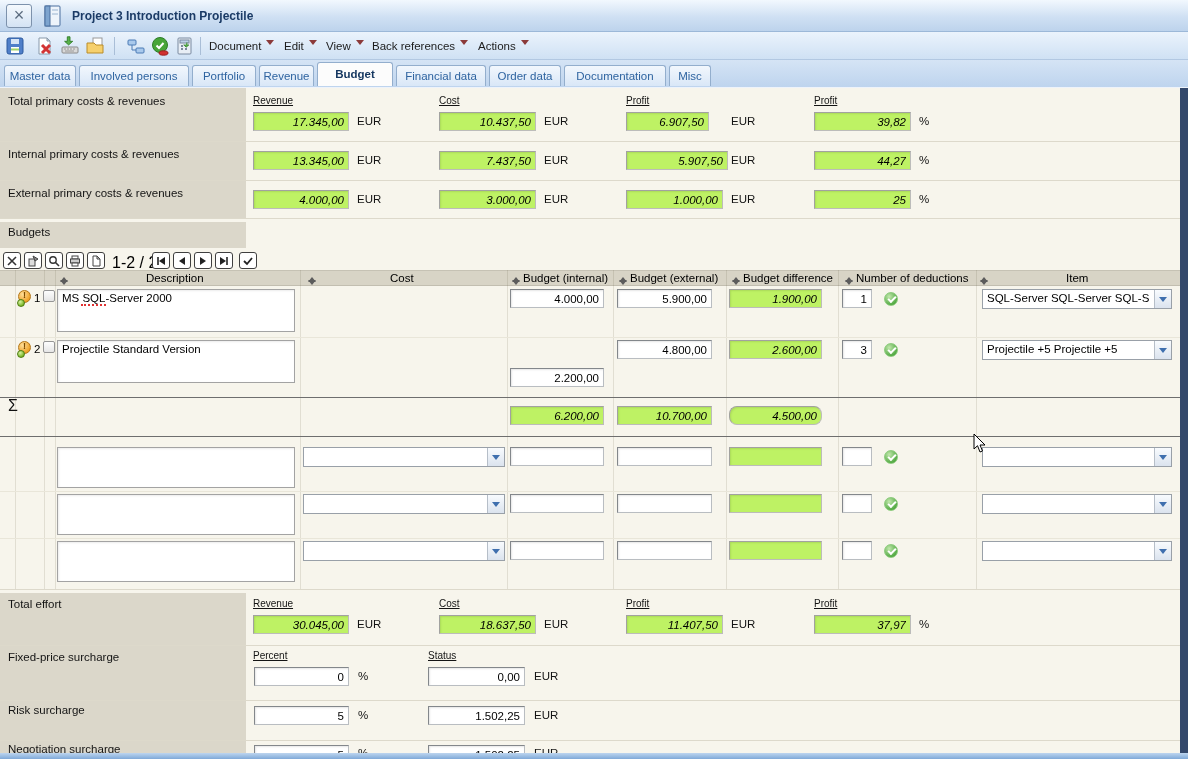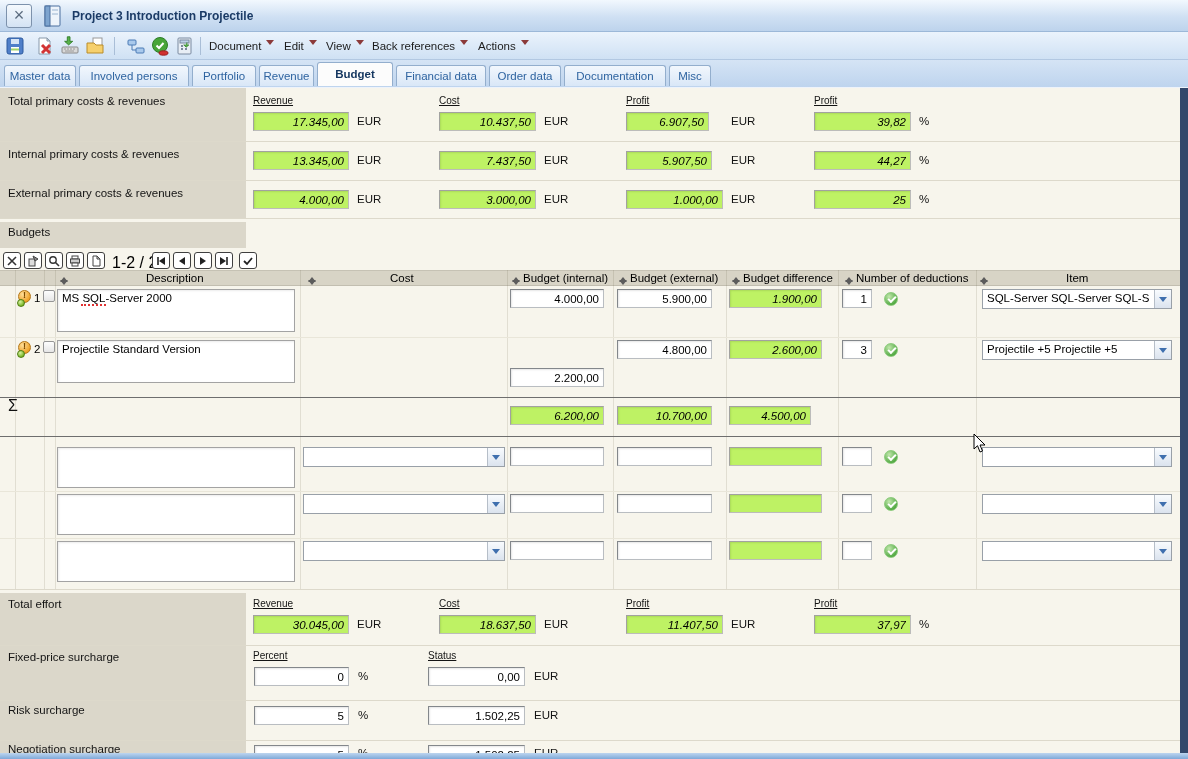--- a/index.html
+++ b/index.html
@@ -197,21 +197,21 @@
     <span class="unit" style="left:731px;top:27px">EUR</span>
     <input class="inp ro" style="left: 814px; top: 24px; width: 97px;" readonly="" value="39,82">
     <span class="unit" style="left:919px;top:27px">%</span>
 
     <div class="hline" style="top:53px"></div>
     <span class="sectlabel" style="top:60px">Internal primary costs &amp; revenues</span>
     <input class="inp ro" style="left: 253px; top: 63px; width: 96px;" readonly="" value="13.345,00">
     <span class="unit" style="left:357px;top:66px">EUR</span>
     <input class="inp ro" style="left: 439px; top: 63px; width: 97px;" readonly="" value="7.437,50">
     <span class="unit" style="left:544px;top:66px">EUR</span>
-    <input class="inp ro" style="left: 626px; top: 63px; width: 86px;" readonly="" value="5.907,50">
+    <input class="inp ro" style="left: 626px; top: 63px; width: 102px;" readonly="" value="5.907,50">
     <span class="unit" style="left:731px;top:66px">EUR</span>
     <input class="inp ro" style="left: 814px; top: 63px; width: 97px;" readonly="" value="44,27">
     <span class="unit" style="left:919px;top:66px">%</span>
 
     <div class="hline" style="top:92px"></div>
     <span class="sectlabel" style="top:99px">External primary costs &amp; revenues</span>
     <input class="inp ro" style="left: 253px; top: 102px; width: 96px;" readonly="" value="4.000,00">
     <span class="unit" style="left:357px;top:105px">EUR</span>
     <input class="inp ro" style="left: 439px; top: 102px; width: 97px;" readonly="" value="3.000,00">
     <span class="unit" style="left:544px;top:105px">EUR</span>
@@ -336,21 +336,21 @@
     <div class="okicon" style="left:884px;top:255px"></div>
     <div class="sel" style="left:982px;top:252px;width:190px">
       <span class="sel-text">Projectile +5 Projectile +5</span>
       <span class="sel-btn"></span>
     </div>
 
     <div class="dline" style="top:309px"></div>
     <span class="sigma" style="top:309px">Σ</span>
     <input class="inp ro" style="left: 510px; top: 318px; width: 94px;" readonly="" value="6.200,00">
     <input class="inp ro" style="left: 617px; top: 318px; width: 95px;" readonly="" value="10.700,00">
-    <input class="inp ro" style="left: 729px; top: 318px; width: 82px;" readonly="" value="4.500,00">
+    <input class="inp ro" style="left: 729px; top: 318px; width: 93px; border-radius: 8px;" readonly="" value="4.500,00">
     <div class="dline" style="top:348px"></div>
 
     <textarea class="ta" style="left: 57px; top: 359px; width: 238px; height: 41px;"></textarea>
     <div class="sel" style="left:303px;top:359px;width:202px">
         <span class="sel-text"></span>
         <span class="sel-btn"></span>
       </div>
     <input class="inp" style="left: 510px; top: 359px; width: 94px;">
     <input class="inp" style="left: 617px; top: 359px; width: 95px;">
     <input class="inp ro" style="left: 729px; top: 359px; width: 93px;" readonly="">

